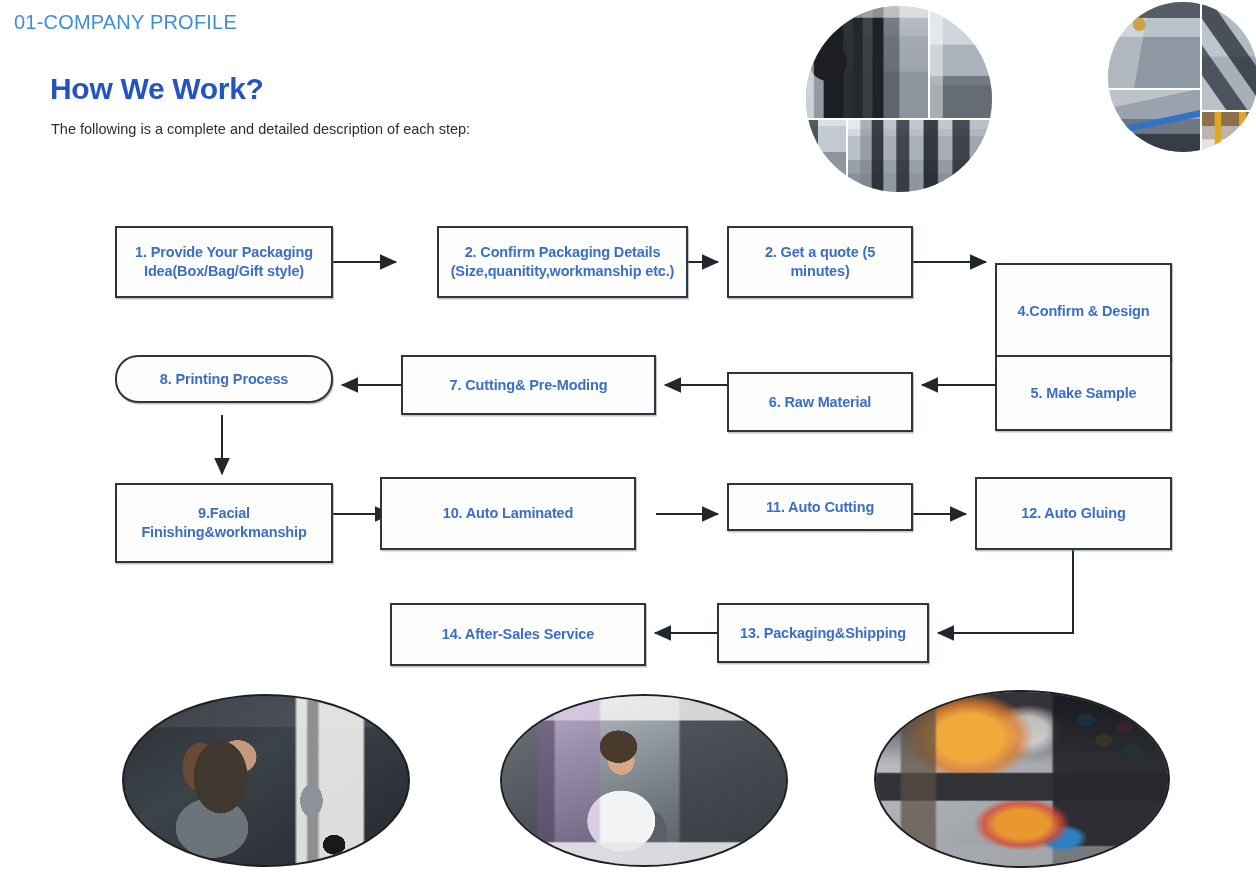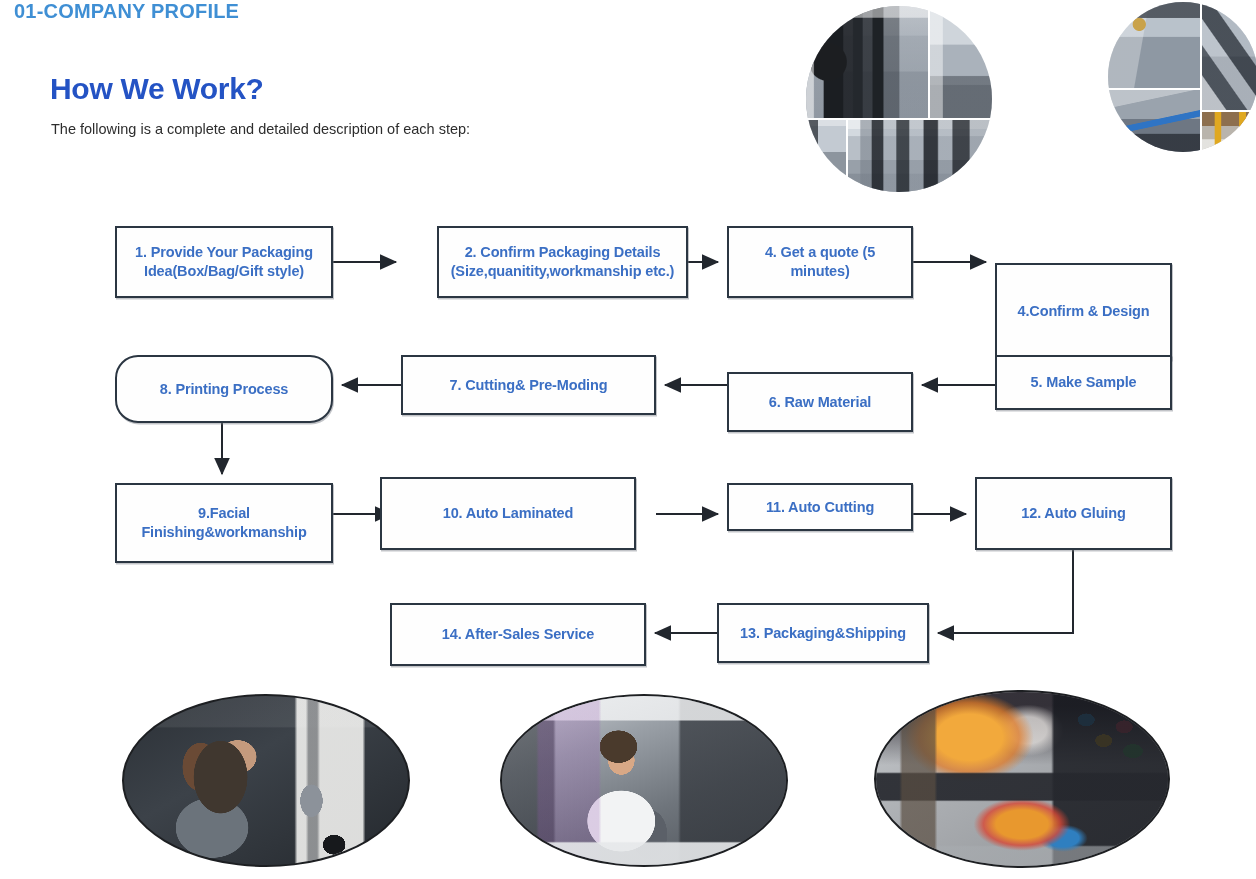--- a/index.html
+++ b/index.html
@@ -14,25 +14,25 @@
     position: relative;
     overflow: hidden;
     font-family: "Liberation Sans", "DejaVu Sans", sans-serif;
     -webkit-font-smoothing: antialiased;
   }
 
   
   #section-label {
     position: absolute;
     left: 14px;
-    top: 0;
+    top: 11px;
     font-size: 20px;
     letter-spacing: 0.2px;
     color: #3f8fd4;
-    font-weight: 700;
+    font-weight: 400;
     white-space: nowrap;
   }
   #page-title {
     position: absolute;
     left: 50px;
     top: 52px;
     font-size: 30px;
     font-weight: bold;
     color: #2453c4;
     letter-spacing: -0.3px;
@@ -337,35 +337,35 @@
 </svg>
 
 <div id="fc-boxes">
     <div class="fc-box" style="left: 115px; top: 226px; width: 218px; height: 72px;">
       <span>1. Provide Your Packaging Idea(Box/Bag/Gift style)</span>
     </div>
     <div class="fc-box" style="left: 405px; top: 226px; width: 251px; height: 72px; margin-left: 32px;">
       <span>2. Confirm Packaging Details (Size,quanitity,workmanship etc.)</span>
     </div>
     <div class="fc-box" style="left: 727px; top: 226px; width: 186px; height: 72px;">
-      <span>4. Get a quote (5 minutes)</span>
+      <span>2. Get a quote (5 minutes)</span>
     </div>
     <div class="fc-box" style="left: 995px; top: 221px; width: 177px; height: 97px; margin-top: 42px;">
       <span>4.Confirm &amp; Design</span>
     </div>
-    <div class="fc-box" style="left: 995px; top: 355px; width: 177px; height: 55px;">
+    <div class="fc-box" style="left: 995px; top: 355px; width: 177px; height: 76px;">
       <span>5. Make Sample</span>
     </div>
     <div class="fc-box" style="left: 727px; top: 355px; width: 186px; height: 60px; margin-top: 17px;">
       <span>6. Raw Material</span>
     </div>
     <div class="fc-box" style="left: 401px; top: 355px; width: 255px; height: 60px;">
       <span>7. Cutting&amp; Pre-Moding</span>
     </div>
-    <div class="fc-box" style="left: 115px; top: 355px; width: 218px; height: 68px; border-radius: 23px;">
+    <div class="fc-box" style="left: 115px; top: 355px; width: 218px; height: 48px; border-radius: 23px;">
       <span>8. Printing Process</span>
     </div>
     <div class="fc-box" style="left: 115px; top: 483px; width: 218px; height: 80px;">
       <span>9.Facial Finishing&amp;workmanship</span>
     </div>
     <div class="fc-box" style="left: 380px; top: 477px; width: 256px; height: 73px;">
       <span>10. Auto Laminated</span>
     </div>
     <div class="fc-box" style="left: 727px; top: 483px; width: 186px; height: 48px;">
       <span>11. Auto Cutting</span>

